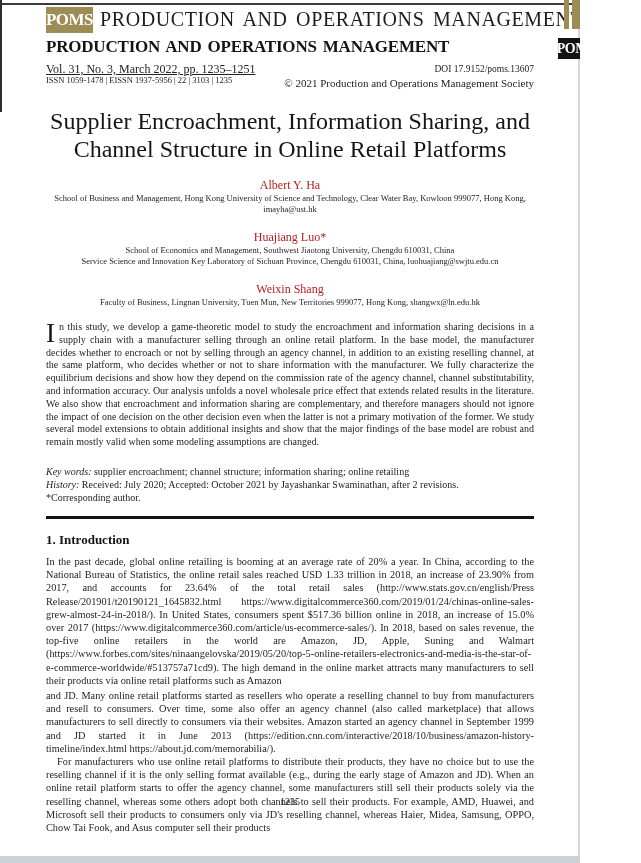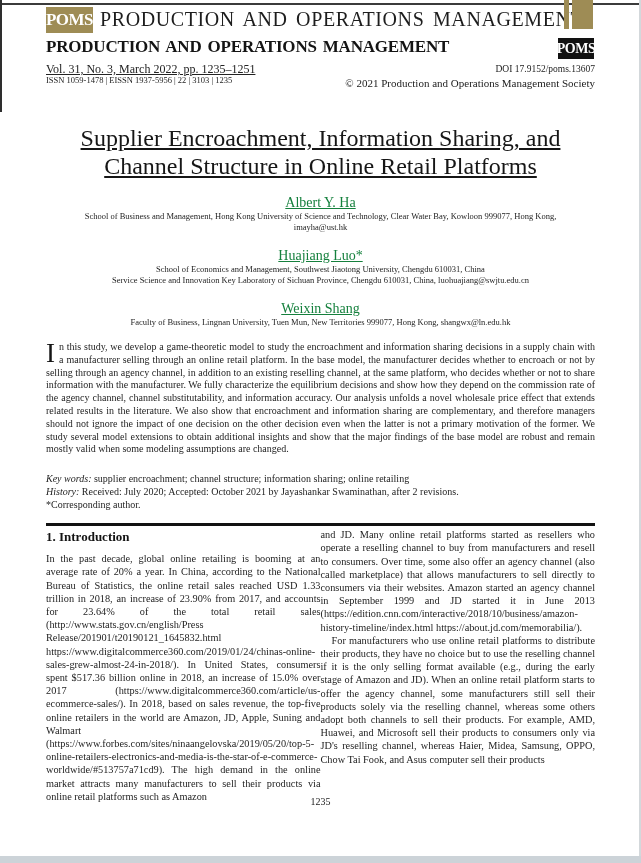--- a/index.html
+++ b/index.html
@@ -1,18 +1,18 @@
 <!DOCTYPE html>
 <html><head>
 <meta charset="utf-8">
 <style>
   html,body{margin:0;padding:0;background:#ffffff;}
   .page{
     position:relative;
-    width:641px;height:863px;
+    width:580px;height:863px;
     background:#ffffff;
     font-family:"Liberation Serif", serif;
     color:#1c1c1c;
     overflow:hidden;
   }
   
   .top-rule{position:absolute;top:3px;left:0;right:0;height:2px;background:#3b3b3b;}
   .left-edge{position:absolute;top:0;left:0;width:2px;height:112px;background:#2e2e2e;}
   .right-edge{position:absolute;top:0;right:0;width:2px;height:100%;background:#d3d8db;}
   .bottom-bar{position:absolute;bottom:0;left:0;right:0;height:7px;background:#ccd3d8;}
@@ -45,42 +45,42 @@
     font-weight:bold;font-size:14px;letter-spacing:-0.5px;
   }
   .vol-line{position:absolute;left:46px;top:62px;font-size:12px;color:#222;text-decoration:underline;}
   .issn-line{position:absolute;left:46px;top:75px;font-size:8.5px;color:#222;}
   .doi-line{position:absolute;right:46px;top:64px;font-size:9.5px;color:#222;text-align:right;}
   .copyright-line{position:absolute;right:46px;top:77px;font-size:11px;color:#222;text-align:center;}
 
   
   .content{padding:0 46px;}
   .article-title{
-    margin-top:29px;text-align:center;
-    font-size:24px;line-height:28px;color:#161616;text-decoration:underline;
+    margin-top:12px;text-align:center;
+    font-size:24px;line-height:28px;color:#161616;
   }
   .author-block{text-align:center;}
-  .author-name{margin-top:15px;font-size:14px;color:#15803d;text-decoration:underline;}
+  .author-name{margin-top:15px;font-size:12px;color:#b91c1c;}
   .affil{font-size:8.5px;line-height:11px;color:#242424;}
 
   
   .abstract{
     margin-top:13px;font-size:10px;line-height:12.8px;
     text-align:justify;color:#1d1d1d;
   }
   .dropcap{
     float:left;font-size:27px;line-height:22px;
     padding-right:4px;padding-top:1px;color:#151515;
   }
   .kw-block{margin-top:16px;font-size:10px;line-height:13px;color:#1d1d1d;}
   .kw-label{font-style:italic;}
   .thick-rule{margin-top:12px;height:3px;background:#121212;}
 
   
-  .columns{display:flex;margin-top:0;}
+  .columns{display:flex;margin-top:10px;flex-direction:column;}
   .col{flex:1;min-width:0;}
   .section-heading{font-size:13px;font-weight:bold;margin:3px 0 7px 0;color:#141414;}
   .body-par{
     font-size:10.3px;line-height:13.2px;text-align:justify;
     color:#1d1d1d;overflow-wrap:anywhere;margin:0;
   }
   .body-par.indent{text-indent:11px;}
   .col-right{padding-top:2px;}
   .p2{margin-top:0;}
 

